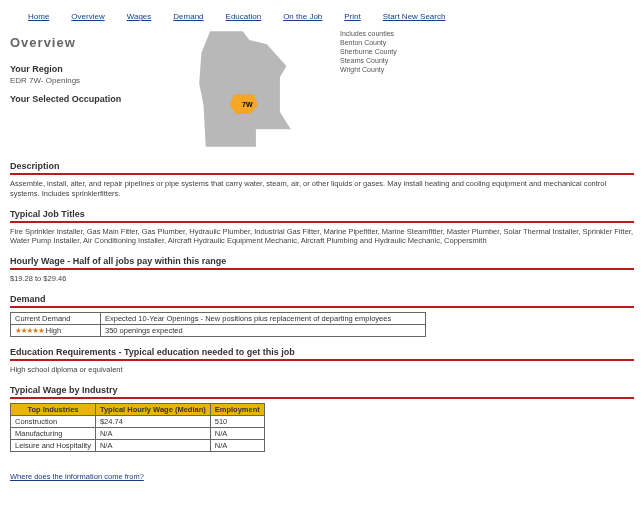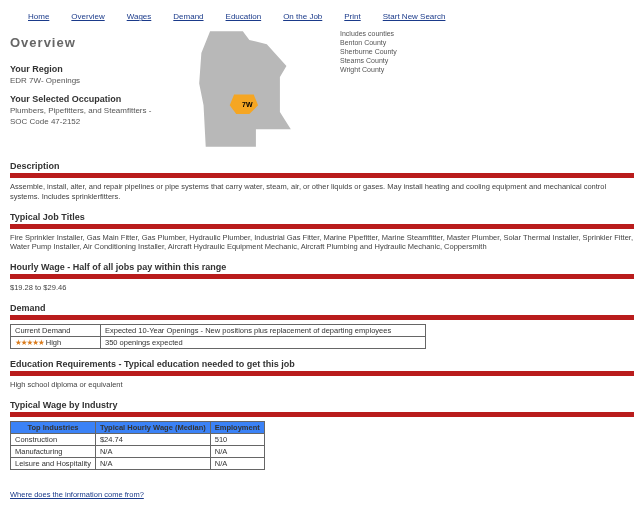--- a/index.html
+++ b/index.html
@@ -72,38 +72,38 @@
     font-size: 9px;
     margin-bottom: 2px;
     color: #333;
   }
   .small-text { font-size: 8px; color: #555; line-height: 1.3; }
   .map-col { position: relative; width: 120px; }
   .counties-col { font-size: 7px; color: #555; line-height: 1.3; margin-left: 10px; }
   .section-head {
     font-weight: bold;
     font-size: 9px;
-    border-bottom: 5px solid #b91c1c;
+    border-bottom: 2px solid #b91c1c;
     padding-bottom: 2px;
     margin-top: 10px;
     margin-bottom: 4px;
     color: #333;
   }
   .body-line { font-size: 7.5px; color: #444; line-height: 1.3; }
   table.demand, table.wage {
     border-collapse: collapse;
     font-size: 7.5px;
   }
   table.demand td, table.demand th, table.wage td, table.wage th {
     border: 1px solid #666;
     padding: 1px 4px;
     text-align: left;
     font-weight: normal;
   }
-  table.demand th, table.wage th { font-weight: bold; text-align: center; background: #3b82f6;}
+  table.demand th, table.wage th { font-weight: bold; text-align: center; background: #eab308;}
   .stars { color: #d97a1a; letter-spacing: -1px;}
   .info-link { color: #1a3a8a; text-decoration: underline; font-size: 7.5px; cursor: pointer; display:inline-block; margin-top: 20px;}
   svg.mn-map { width: 110px; height: 120px; }
   .region-label {
     position: absolute;
     left: 52px; top: 72px;
     font-size: 7px; font-weight: bold; color:#000;
   }
 </style>
 </head>
@@ -124,21 +124,20 @@
   <a>Print</a>
   <a>Start New Search</a>
 </div>
 
 <div class="top-block">
   <div class="top-left">
     <div class="overview-h">Overview</div>
     <div class="label-bold">Your Region</div>
     <div class="small-text" style="margin-bottom:8px;">EDR 7W- Openings</div>
     <div class="label-bold">Your Selected Occupation</div>
-    <div class="small-text">Plumbers, Pipefitters, and Steamfitters - SOC Code 47-2152</div>
   </div>
   <div class="map-col">
     <svg class="mn-map" viewBox="0 0 100 110">
       <path fill="#b8b8b8" d="M18 2 L48 2 L54 10 L70 14 L88 34 L82 44 L82 76 L92 92 L60 92 L60 108 L14 108 L12 70 L8 50 L10 22 Z"></path>
       <path fill="#f5a623" d="M40 60 L58 60 L62 70 L54 78 L42 78 L36 70 Z"></path>
     </svg>
     <div class="region-label">7W</div>
   </div>
   <div class="counties-col">
     <div>Includes counties</div>

